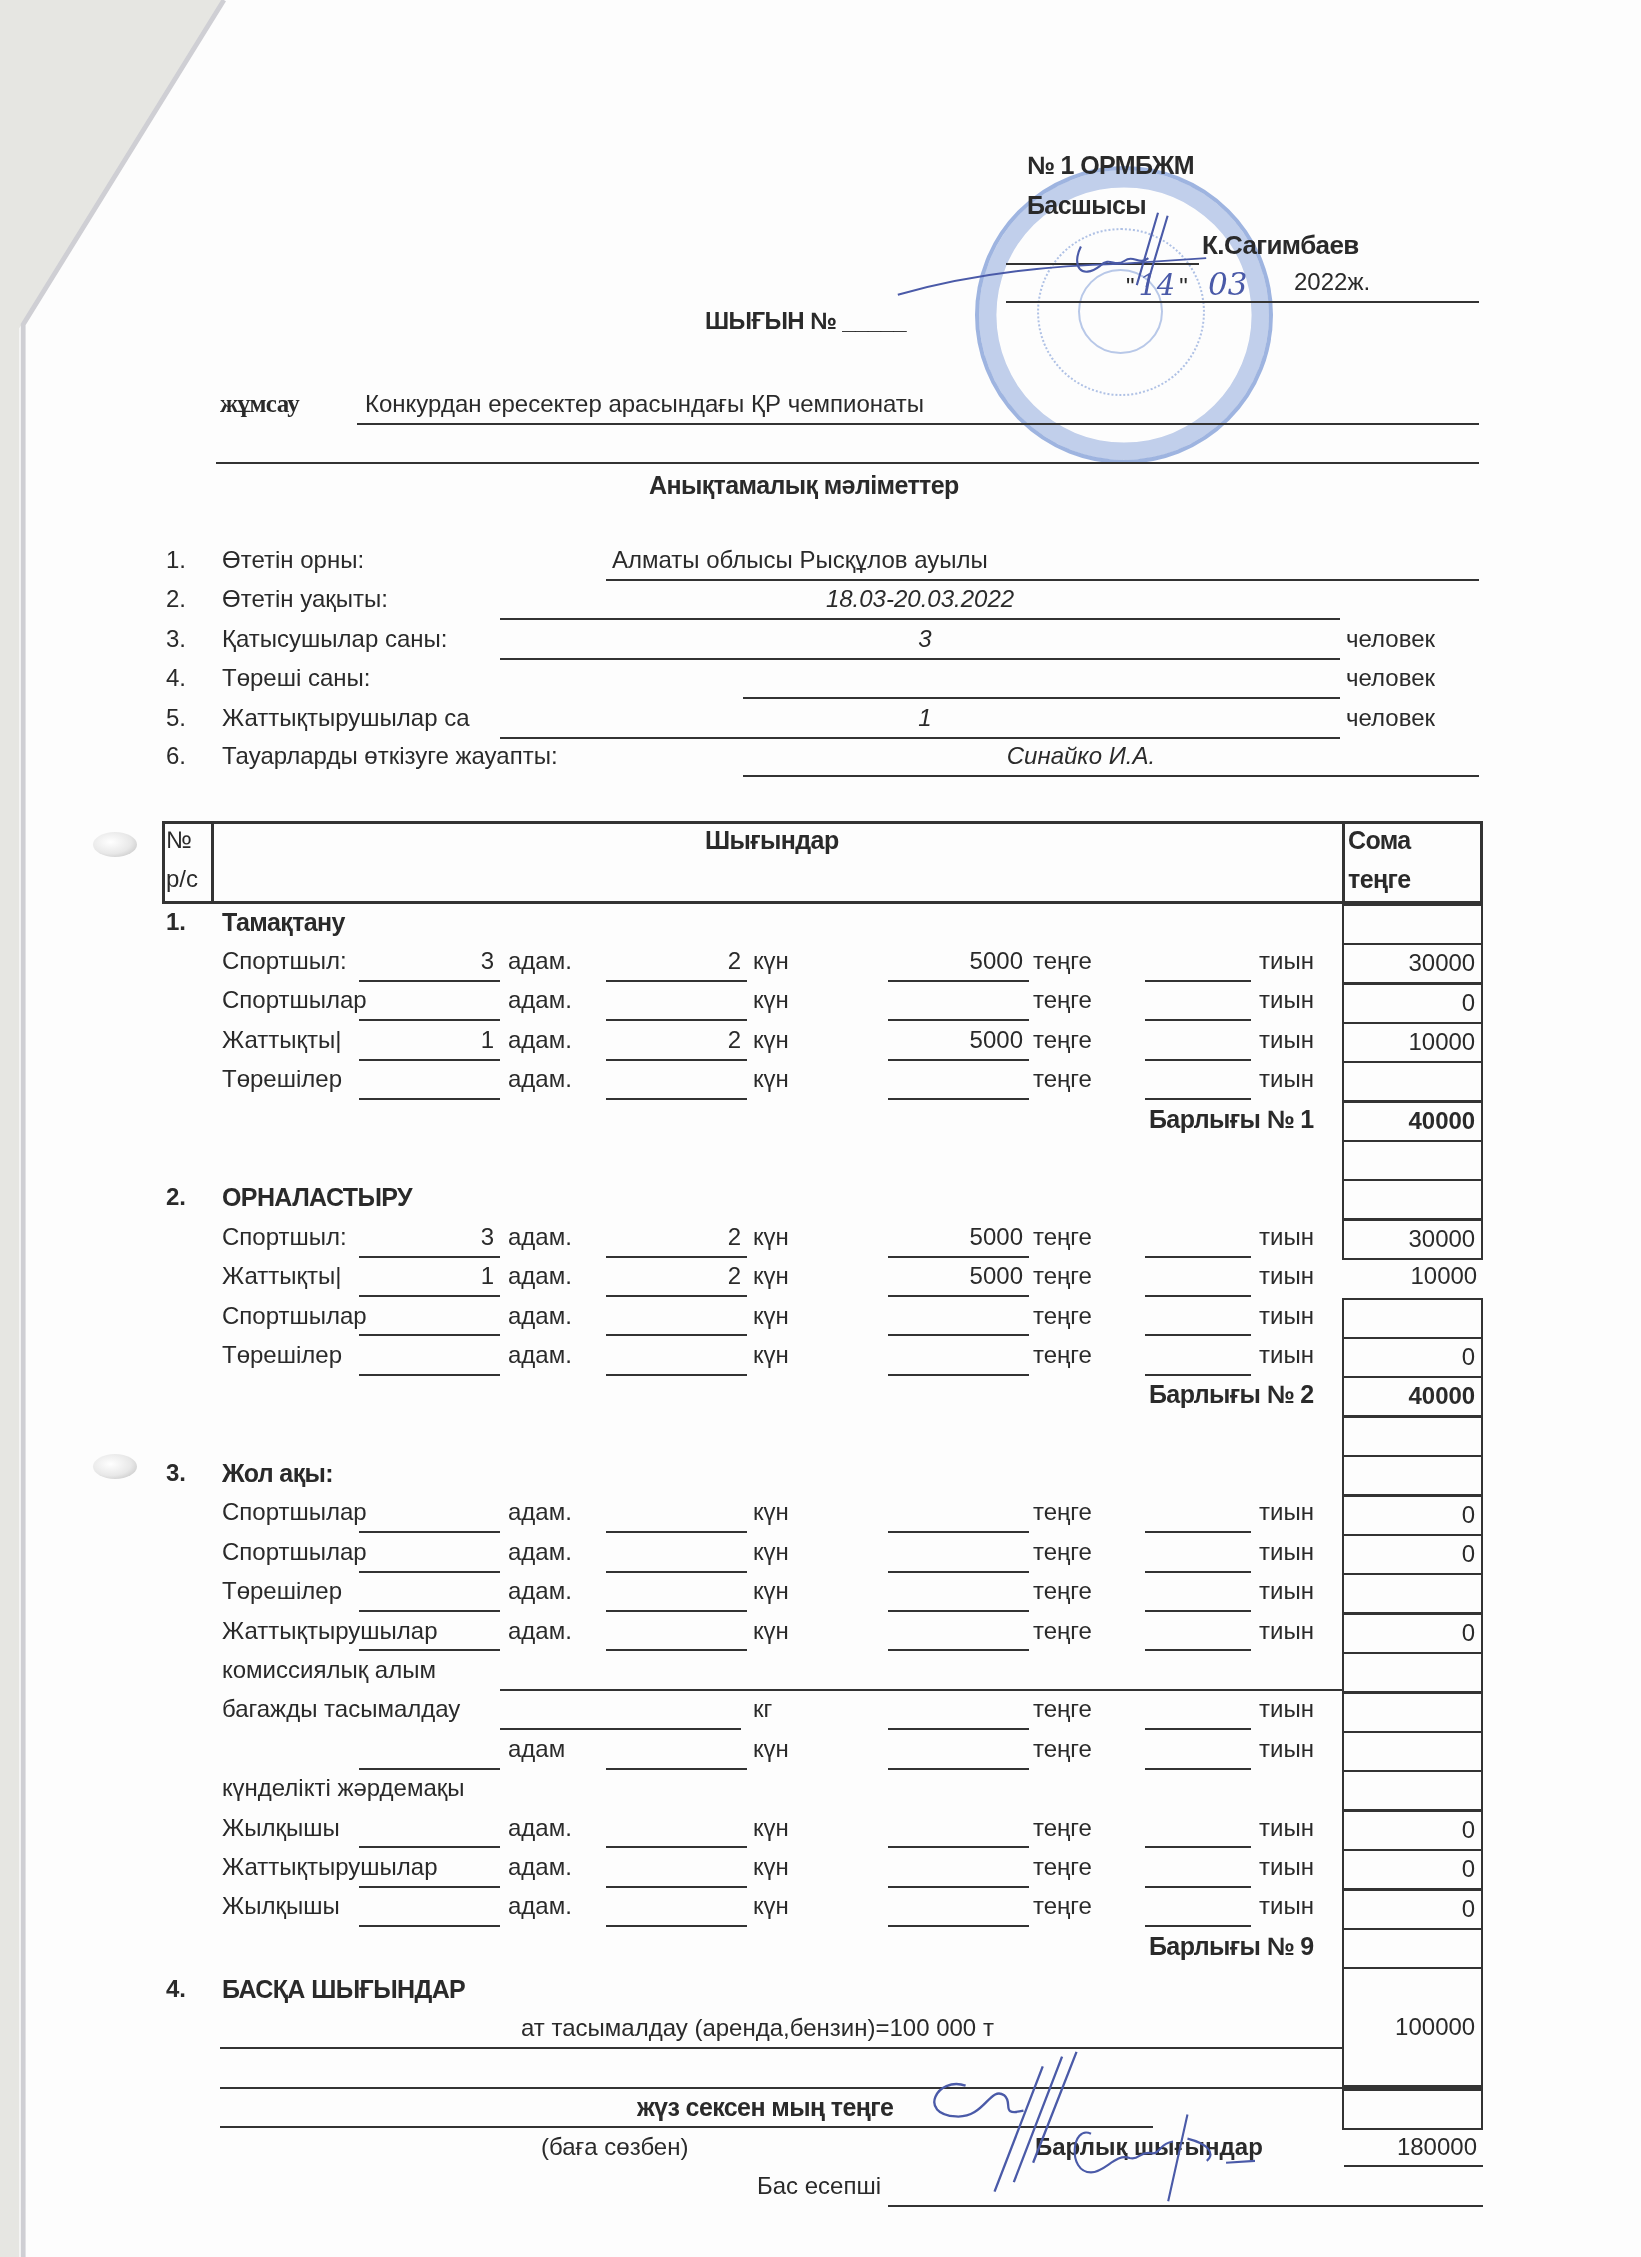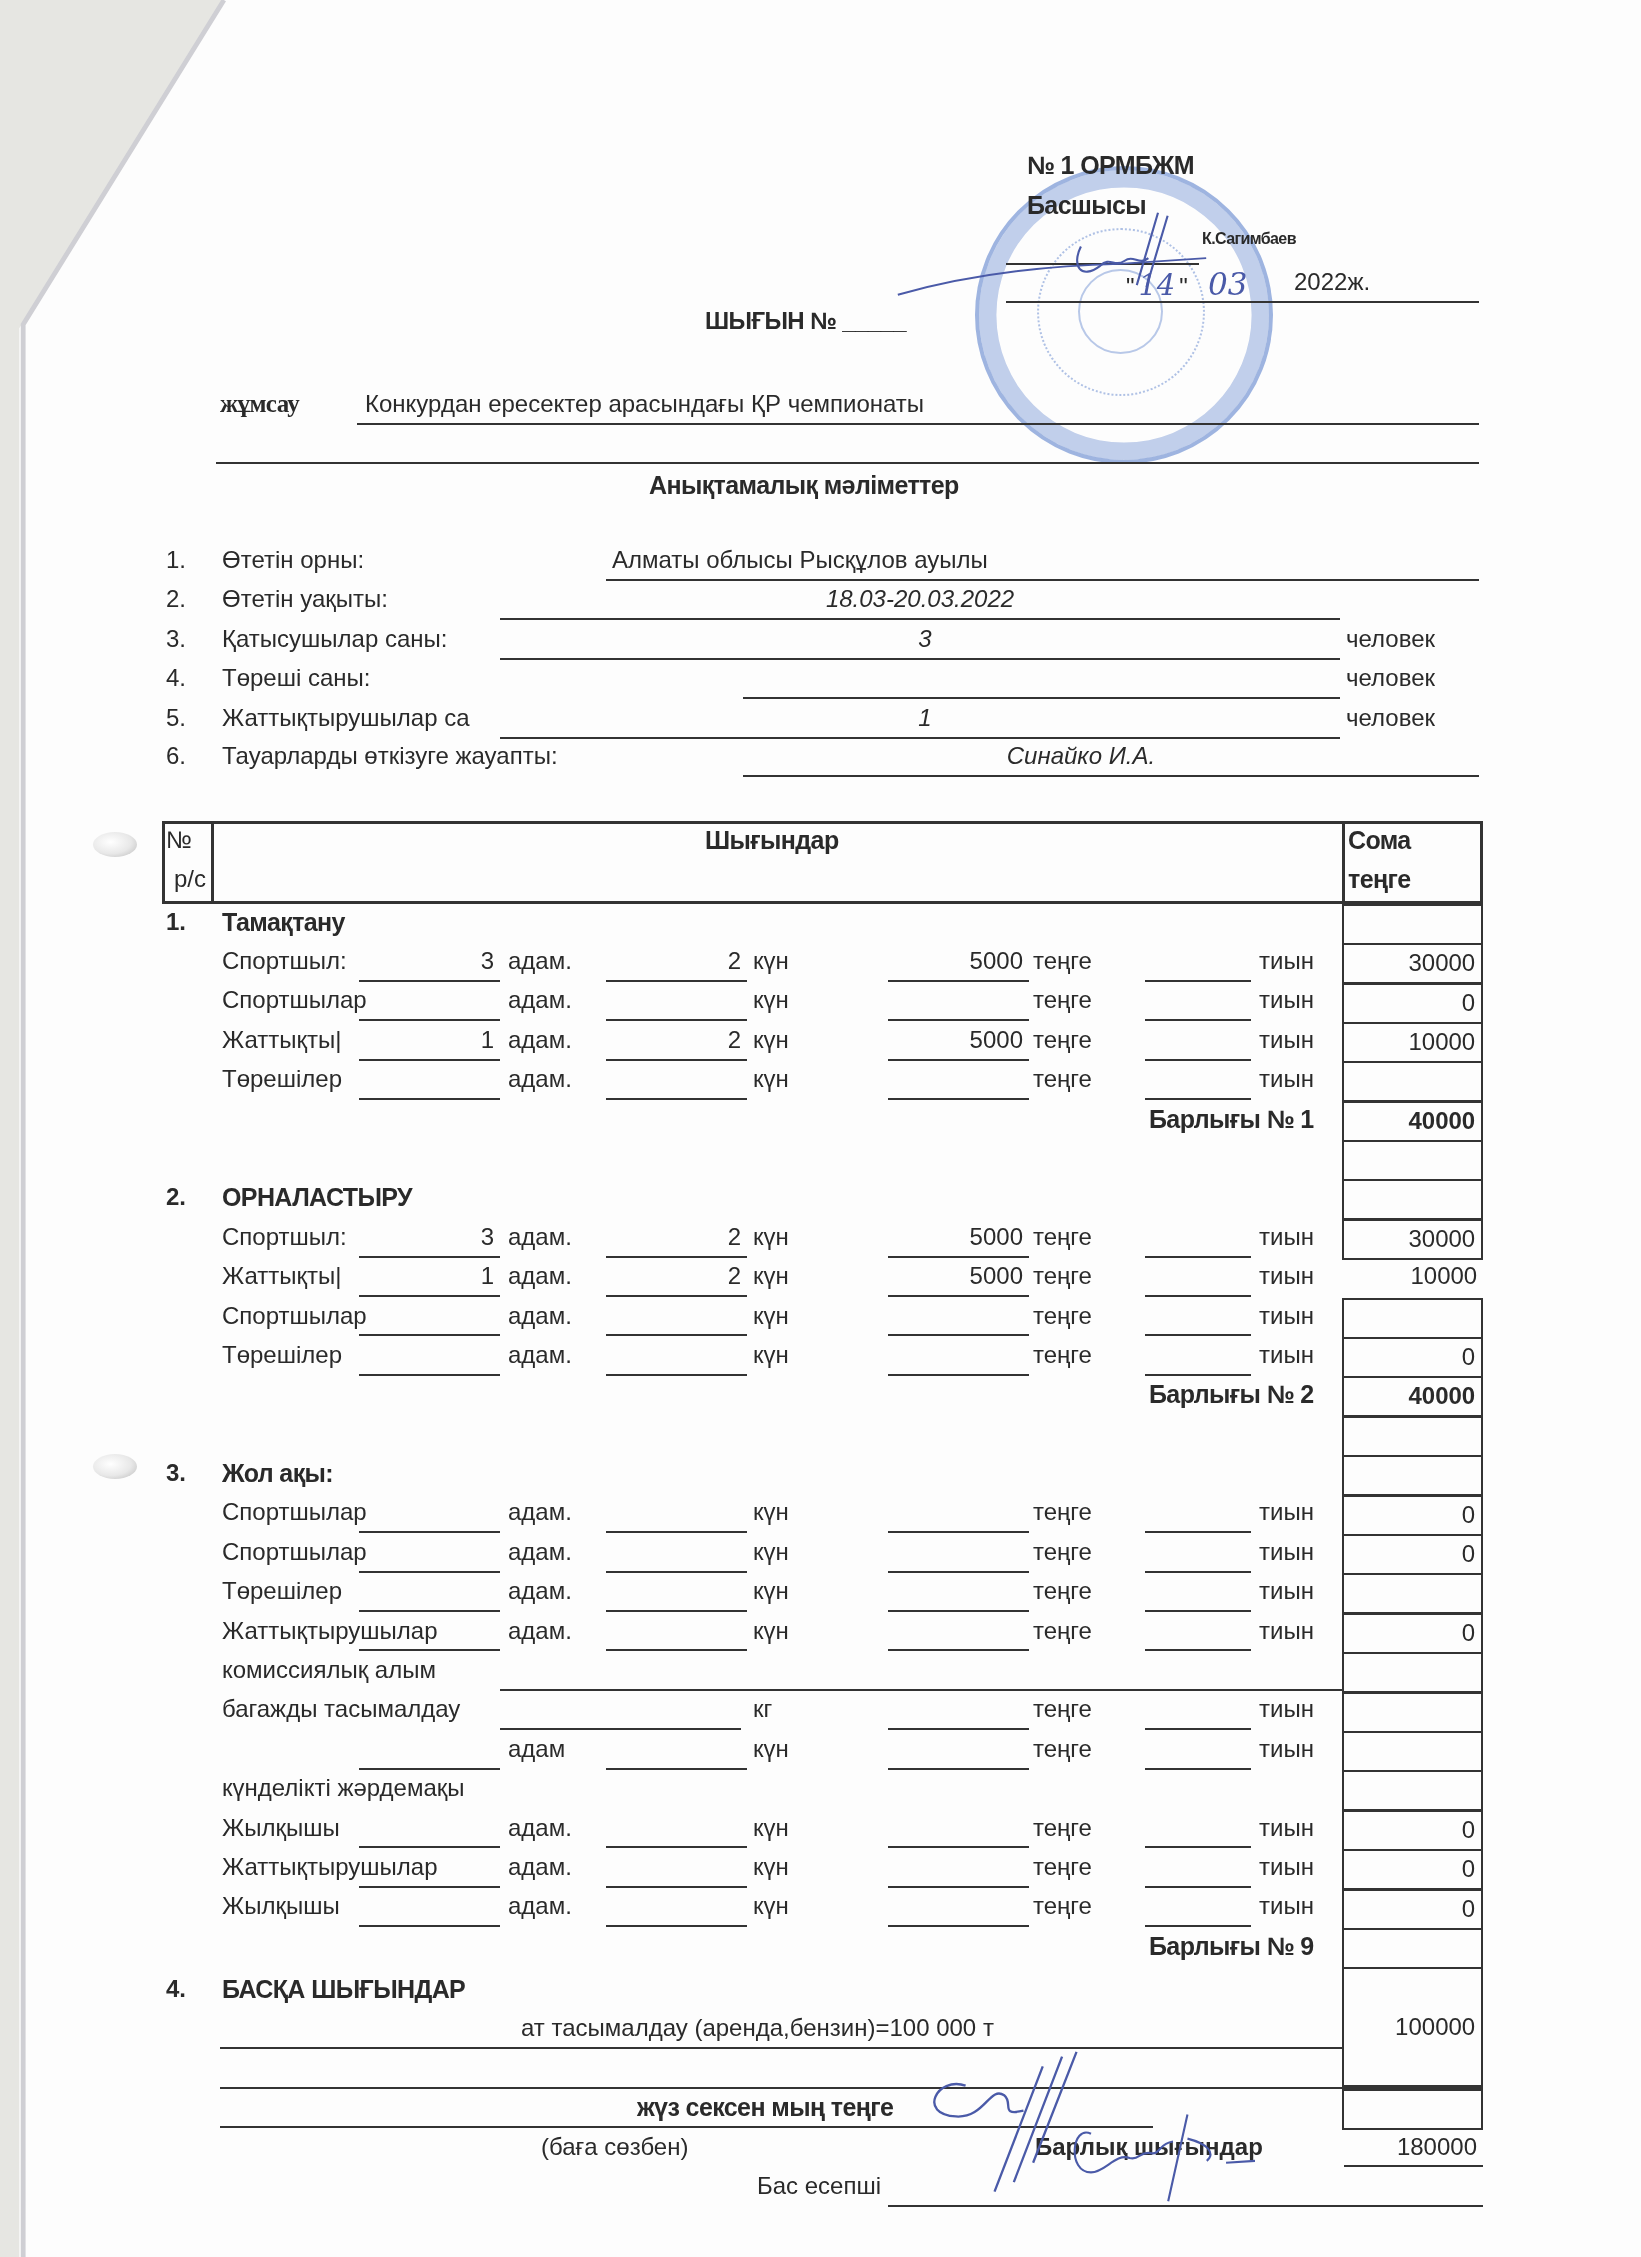--- a/index.html
+++ b/index.html
@@ -56,21 +56,21 @@
 <div class="hole" style="left:93px; top:1454px;"></div>
 
 <div class="stamp">
   <div class="stamp-inner">
       <div class="stamp-core"></div>
     </div>
 </div>
 
 <div class="abs b t24 cond" style="left:1027px; top:151px; font-size:25px;">№ 1 ОРМБЖМ</div>
 <div class="abs b t24 cond" style="left:1027px; top:191px; font-size:25px;">Басшысы</div>
-<div class="abs b t24 cond" style="left:1202px; top:230px; font-size:16px;">К.Сагимбаев</div>
+<div class="abs b t24 cond" style="left:1202px; top:230px; font-size:26px;">К.Сагимбаев</div>
 <div class="line" style="left:1006px; top:263px; width:193px;"></div>
 <div class="abs t24" style="left:1126px; top:266px;">
   <span>"</span><span style="font-family:'DejaVu Serif',serif; font-style:italic; color:#4a5aa8; font-size:29px; padding:0 3.9px;">14</span><span>"</span>
   <span style="font-family:'DejaVu Serif',serif; font-style:italic; color:#4a5aa8; font-size:31px; padding-left:13.5px;">03</span>
 </div>
 <div class="abs t24" style="left:1294px; top:268px;">2022ж.</div>
 <div class="line" style="left:1006px; top:301px; width:473px;"></div>
 <svg class="sig" style="left:888px; top:208px;" width="328" height="106" viewBox="0 0 340 110">
   <path d="M10,90 C80,70 160,60 240,58 L330,52" fill="none" stroke="#4a5aa8" stroke-width="2"></path>
   <path d="M200,40 C190,60 200,75 220,60 C230,50 235,62 245,55 C255,48 260,60 270,52 M280,5 L258,80 M290,8 L268,82" fill="none" stroke="#4a5aa8" stroke-width="2.2"></path>
@@ -115,21 +115,21 @@
     <div class="abs t24 " style="left:166px; top:742px;">6.</div>
     <div class="abs t24 " style="left:222px; top:742px;">Тауарларды өткізуге жауапты:</div>
     <div class="abs t24 c" style="left:743px; top:742px;width:676px;">Синайко И.А.</div>
     <div class="line" style="left:743px; top:775px; width:736px;"></div>
   </div>
 
 <div class="box" style="left:162px; top:821px; width:1321px; height:83px; border-width:3.9px;"></div>
 <div class="vl" style="left:211px; top:821px; height:83px; border-left-width:3.9px;"></div>
 <div class="vl" style="left:1342px; top:821px; height:83px; border-left-width:3.9px;"></div>
 <div class="abs t24" style="left:166px; top:826px;">№</div>
-<div class="abs t24" style="left:166px; top:865px;padding-left:8px;">р/с</div>
+<div class="abs t24" style="left:166px; top:865px;">р/с</div>
 <div class="abs b cond" style="left:705px; top:826px; font-size:25px;">Шығындар</div>
 <div class="abs b cond" style="left:1348px; top:826px; font-size:25px;">Сома</div>
 <div class="abs b cond" style="left:1348px; top:865px; font-size:25px;">теңге</div>
 
 <div id="body-rows">
     <div class="abs t24 b" style="left:166px; top:908px;font-family:&quot;Liberation Sans&quot;,sans-serif;">1.</div>
     <div class="abs t24 b cond" style="left:222px; top:908px;font-size:25px;">Тамақтану</div>
     <div class="cell" style="left:1342px; top:904px; width:141px; height:41px;"></div>
     <div class="abs t24 " style="left:222px; top:947px;">Спортшыл:</div>
     <div class="line" style="left:359px; top:980px; width:141px;"></div>

